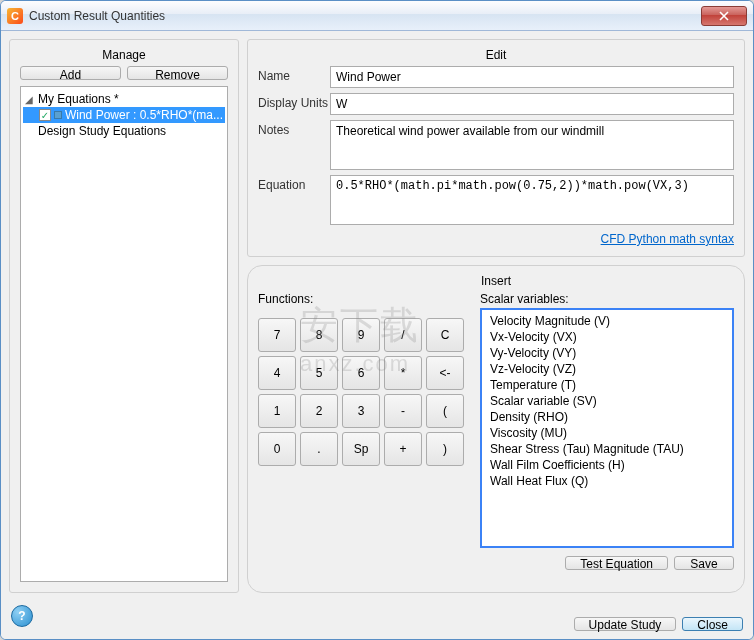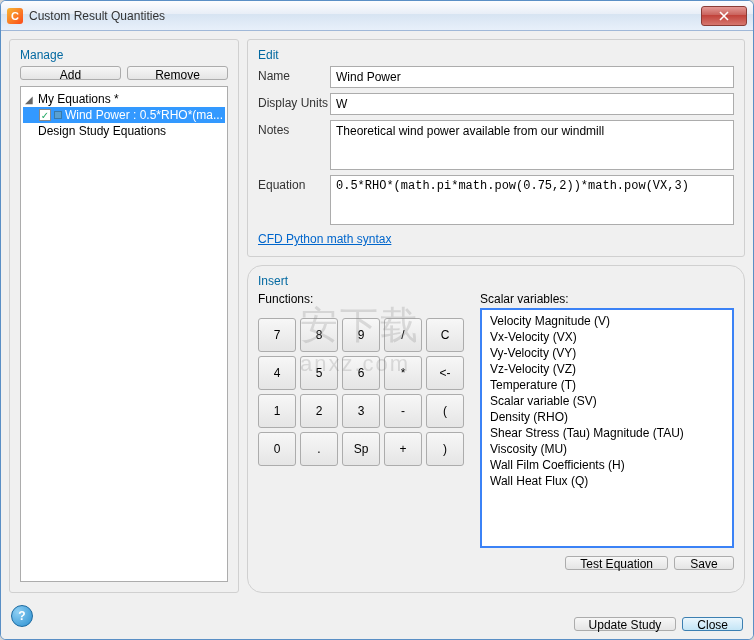--- a/index.html
+++ b/index.html
@@ -57,21 +57,21 @@
 }
 .main-row { display:flex; gap:8px; flex:1; min-height:0; }
 .panel {
   border:1px solid #d0d0d0;
   border-radius:3px;
   background:#f0f0f0;
   padding:8px 10px 10px;
   display:flex;
   flex-direction:column;
 }
-.panel-title { color:#0369a1; margin-bottom:4px; }
+.panel-title { color:#000000; margin-bottom:4px;text-align:center; }
 .left-panel { width:230px; }
 .btn-row { display:flex; gap:6px; margin-bottom:6px; }
 .btn {
   flex:1;
   height:14px;
   background:linear-gradient(#f7f7f7,#e5e5e5);
   border:1px solid #acacac;
   border-radius:3px;
   cursor:pointer;
   font-family:inherit;
@@ -99,21 +99,21 @@
 .form-input {
   flex:1;
   border:1px solid #acacac;
   background:#fff;
   padding:3px 5px;
   font-family:inherit;
   font-size:12px;
 }
 textarea.form-input { resize:none; font-family:inherit; }
 .form-input.mono { font-family:"Consolas","Courier New",monospace; font-size:12px; }
-.link-row { text-align:left; margin-top:2px; }
+.link-row { text-align:right; margin-top:2px; }
 .link-row a { color:#0066cc; text-decoration:underline; font-size:12px; cursor:pointer; }
 .insert-group { flex:1;border-radius:15px; }
 .insert-cols { display:flex; gap:12px; }
 .insert-left { width:210px; display:flex; flex-direction:column; }
 .col-label { margin-bottom:2px; }
 .func-list {
   border:1px solid #acacac;
   background:#fff;
   height:78px;
   overflow-y:scroll;
@@ -258,22 +258,22 @@
             <div class="insert-right">
               <div class="col-label">Scalar variables:</div>
               <div class="var-list" id="var-list">
                   <div class="var-item">Velocity Magnitude (V)</div>
                   <div class="var-item">Vx-Velocity (VX)</div>
                   <div class="var-item">Vy-Velocity (VY)</div>
                   <div class="var-item">Vz-Velocity (VZ)</div>
                   <div class="var-item">Temperature (T)</div>
                   <div class="var-item">Scalar variable (SV)</div>
                   <div class="var-item">Density (RHO)</div>
+                  <div class="var-item">Viscosity (MU)</div>
                   <div class="var-item">Shear Stress (Tau) Magnitude (TAU)</div>
-                  <div class="var-item">Viscosity (MU)</div>
                   <div class="var-item">Wall Film Coefficients (H)</div>
                   <div class="var-item">Wall Heat Flux (Q)</div>
                 </div>
             </div>
           </div>
           <div class="action-row">
             <button class="btn">Test Equation</button>
             <button class="btn">Save</button>
           </div>
         </div>

